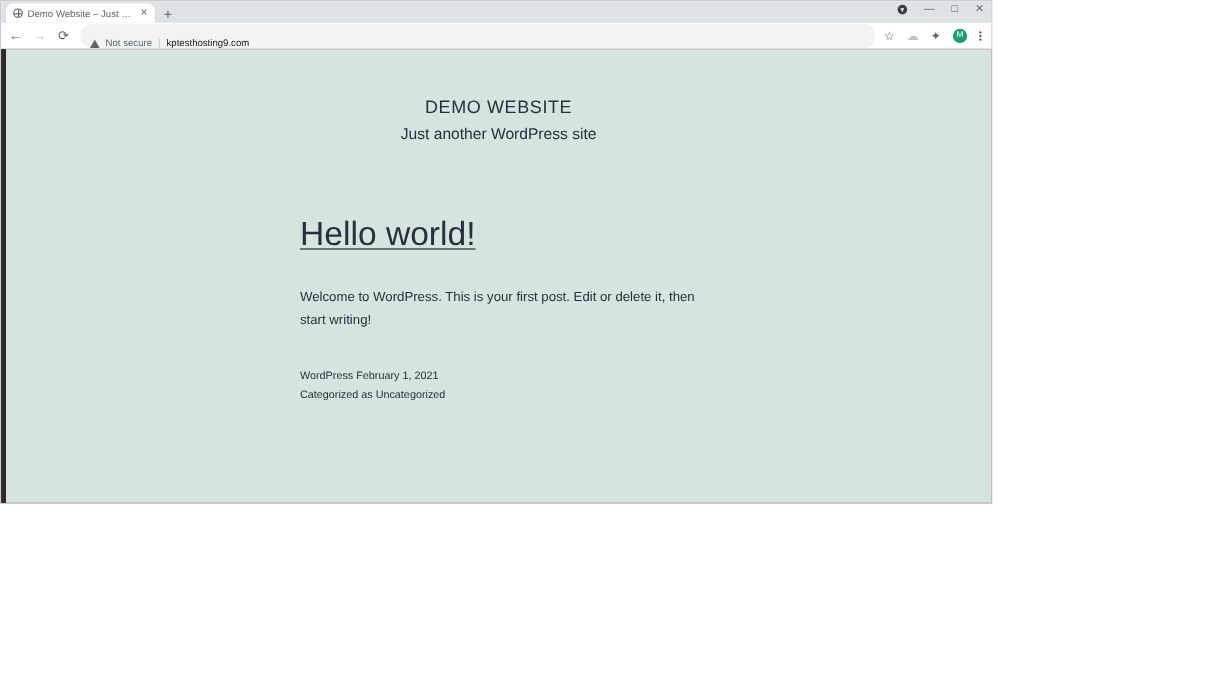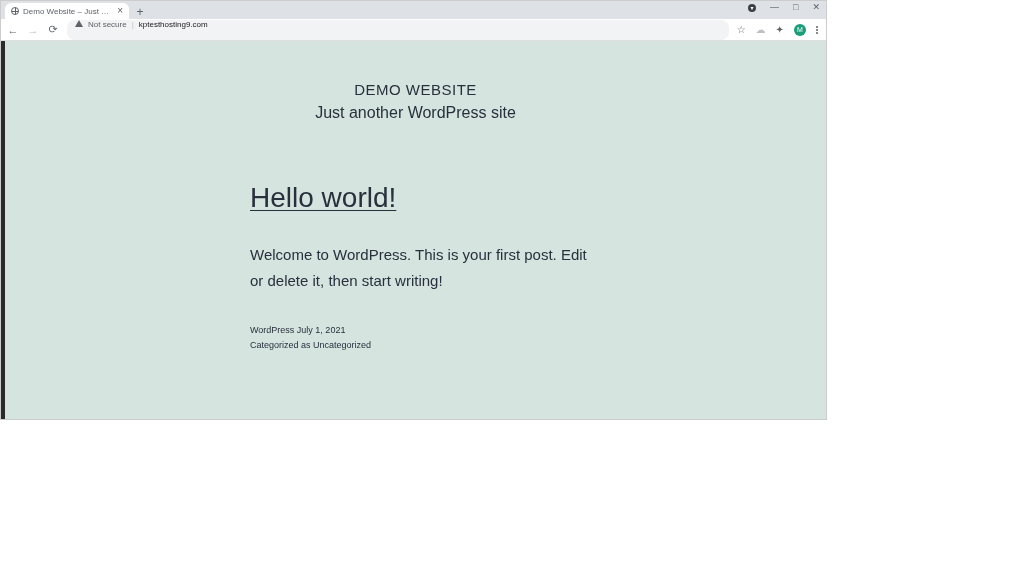--- a/index.html
+++ b/index.html
@@ -128,21 +128,21 @@
       width: 12px;
       text-align: center;
     }
     .nav-icon.disabled { color: #bdc1c6; }
     .addr-bar {
       flex: 1;
       height: 20px;
       background: #f1f3f4;
       border-radius: 8px;
       display: flex;
-      align-items: flex-start;
+      align-items: flex-end;
       padding: 0 8px;
       font-size: 8px;
       color: #5f6368;
       gap: 5px;
     }
     .warn-icon {
       width: 0; height: 0;
       border-left: 4px solid transparent;
       border-right: 4px solid transparent;
       border-bottom: 7px solid #5f6368;
@@ -205,38 +205,38 @@
       text-align: center;
       padding-top: 40px;
     }
     .site-title {
       font-size: 15px;
       letter-spacing: 0.5px;
       color: #28303d;
       font-weight: 400;
     }
     .site-tagline {
-      font-size: 16px;
+      font-size: 13px;
       color: #28303d;
       margin-top: 6px;
     }
     .post {
       margin: 60px 0 2px 245px;
       max-width: 340px;
     }
     .post-title {
       font-size: 28px;
       font-weight: 400;
       color: #28303d;
       text-decoration: underline;
       text-decoration-thickness: 1px;
       text-underline-offset: 3px;
     }
     .post-body {
-      font-size: 15px;
+      font-size: 11px;
       color: #28303d;
       margin-top: 28px;
       line-height: 1.7;
     }
     .post-meta {
       margin-top: 30px;
       font-size: 9px;
       color: #28303d;
       line-height: 1.7;
     }
@@ -295,21 +295,21 @@
       <div class="site-header">
         <div class="site-title">DEMO WEBSITE</div>
         <div class="site-tagline">Just another WordPress site</div>
       </div>
 
       <div class="post">
         <h2 class="post-title">Hello world!</h2>
         <p class="post-body">Welcome to WordPress. This is your first post. Edit or delete it, then start writing!</p>
         <div class="post-meta">
           <div>
-            <span>WordPress </span><span>July 1, 2021</span>
+            <span>WordPress </span><span>February 1, 2021</span>
           </div>
           <div>
             <span>Categorized as </span><span class="cat-link">Uncategorized</span>
           </div>
         </div>
       </div>
 
     </div>
   </div>
 

